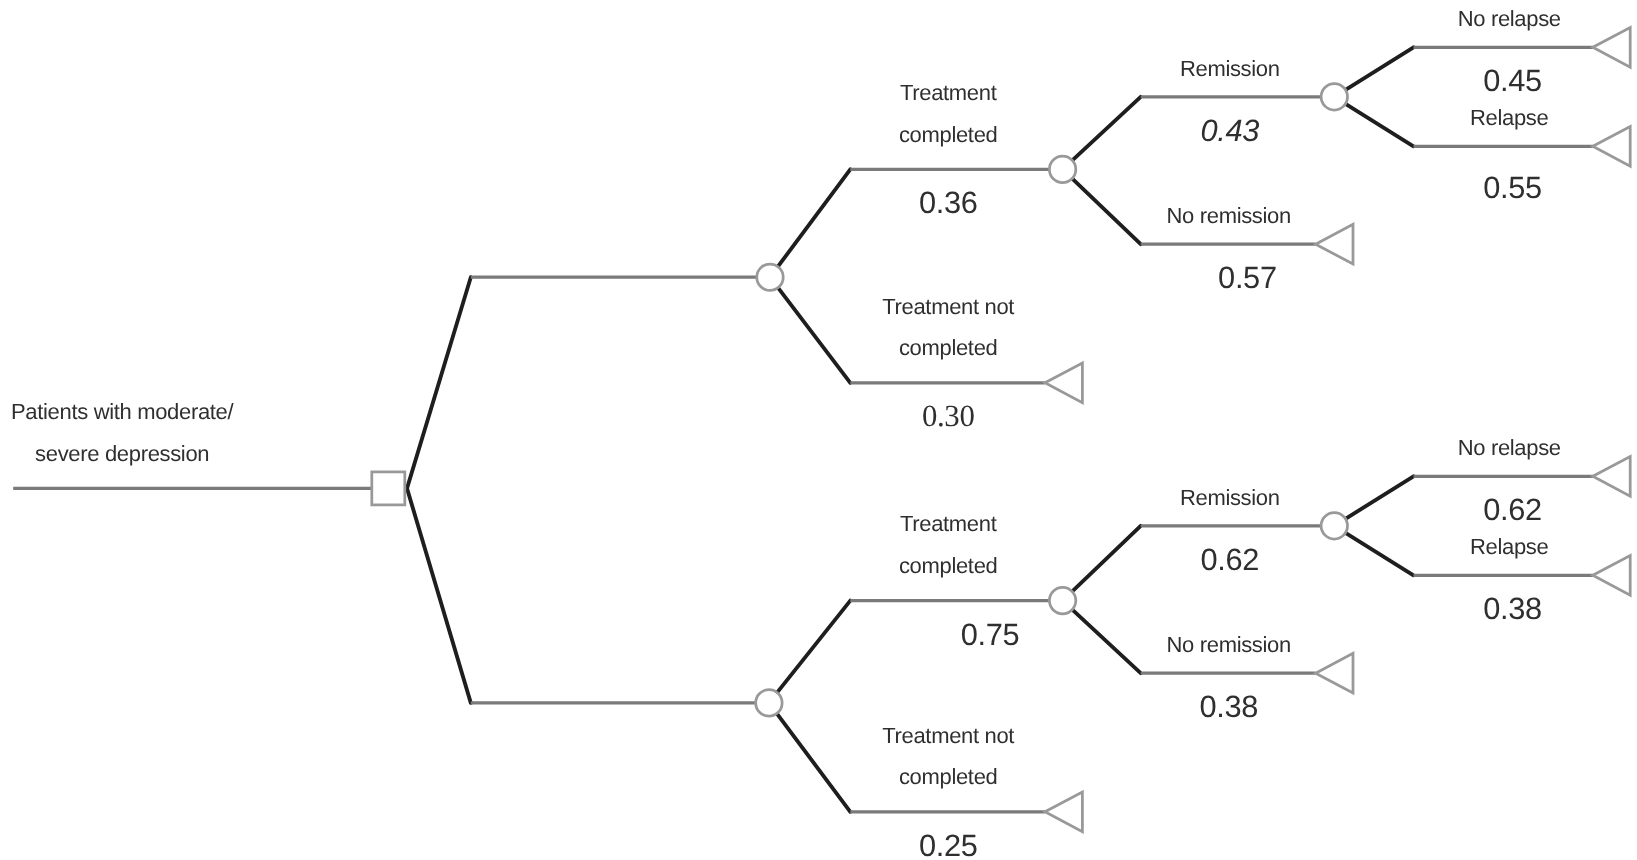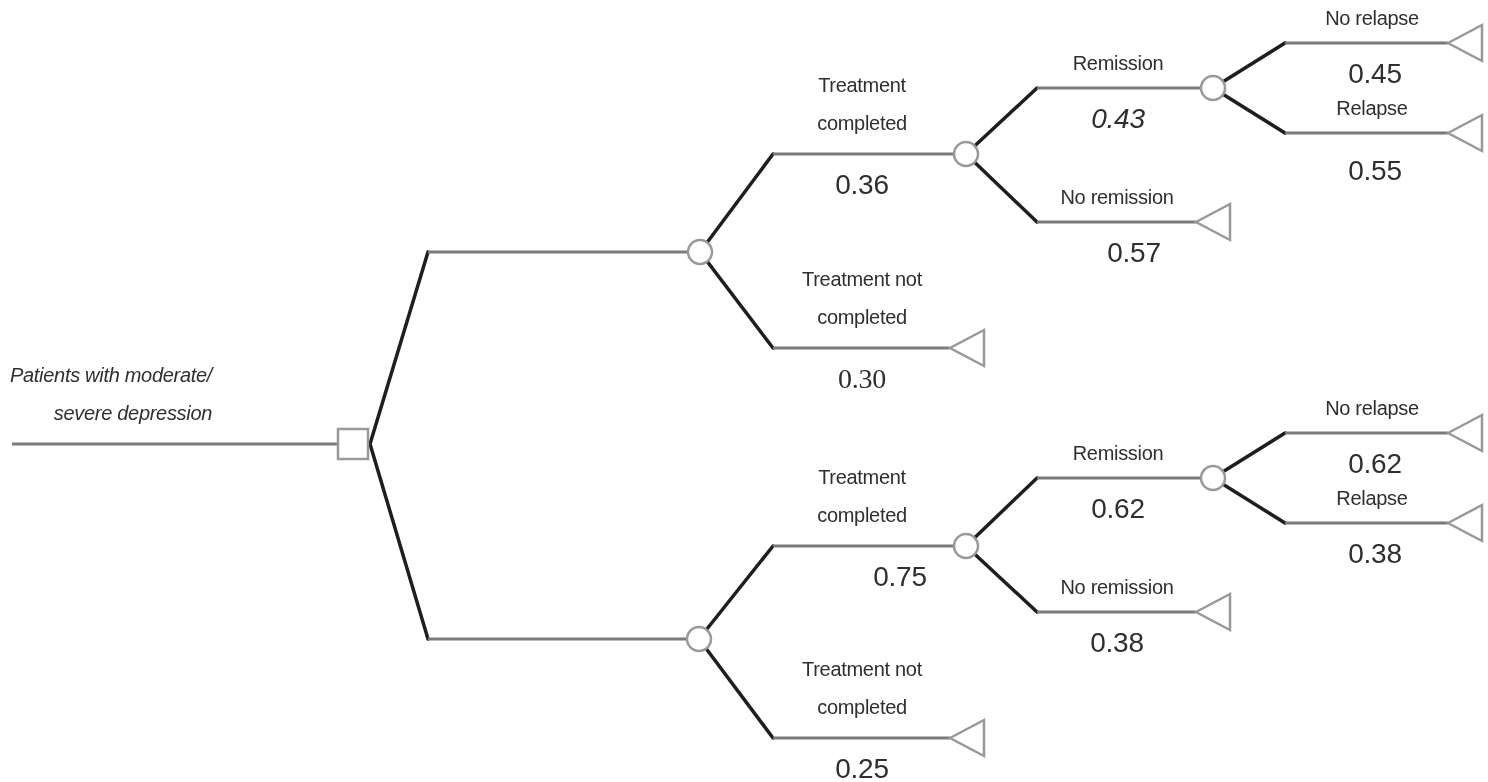--- a/index.html
+++ b/index.html
@@ -20,22 +20,21 @@
     position: absolute;
     font-size: 20px;
     line-height: 38px;
     letter-spacing: -0.3px;
     white-space: pre-line;
     text-align: center;
     transform: translateX(-50%);
   }
   .lbl.left-align {
     transform: none;
-    text-align: right;
-    font-style: italic;
+    text-align: center;
   }
   .prob {
     position: absolute;
     font-size: 28px;
     line-height: 38px;
     letter-spacing: -0.3px;
     text-align: center;
     transform: translateX(-50%);
   }
 </style>

